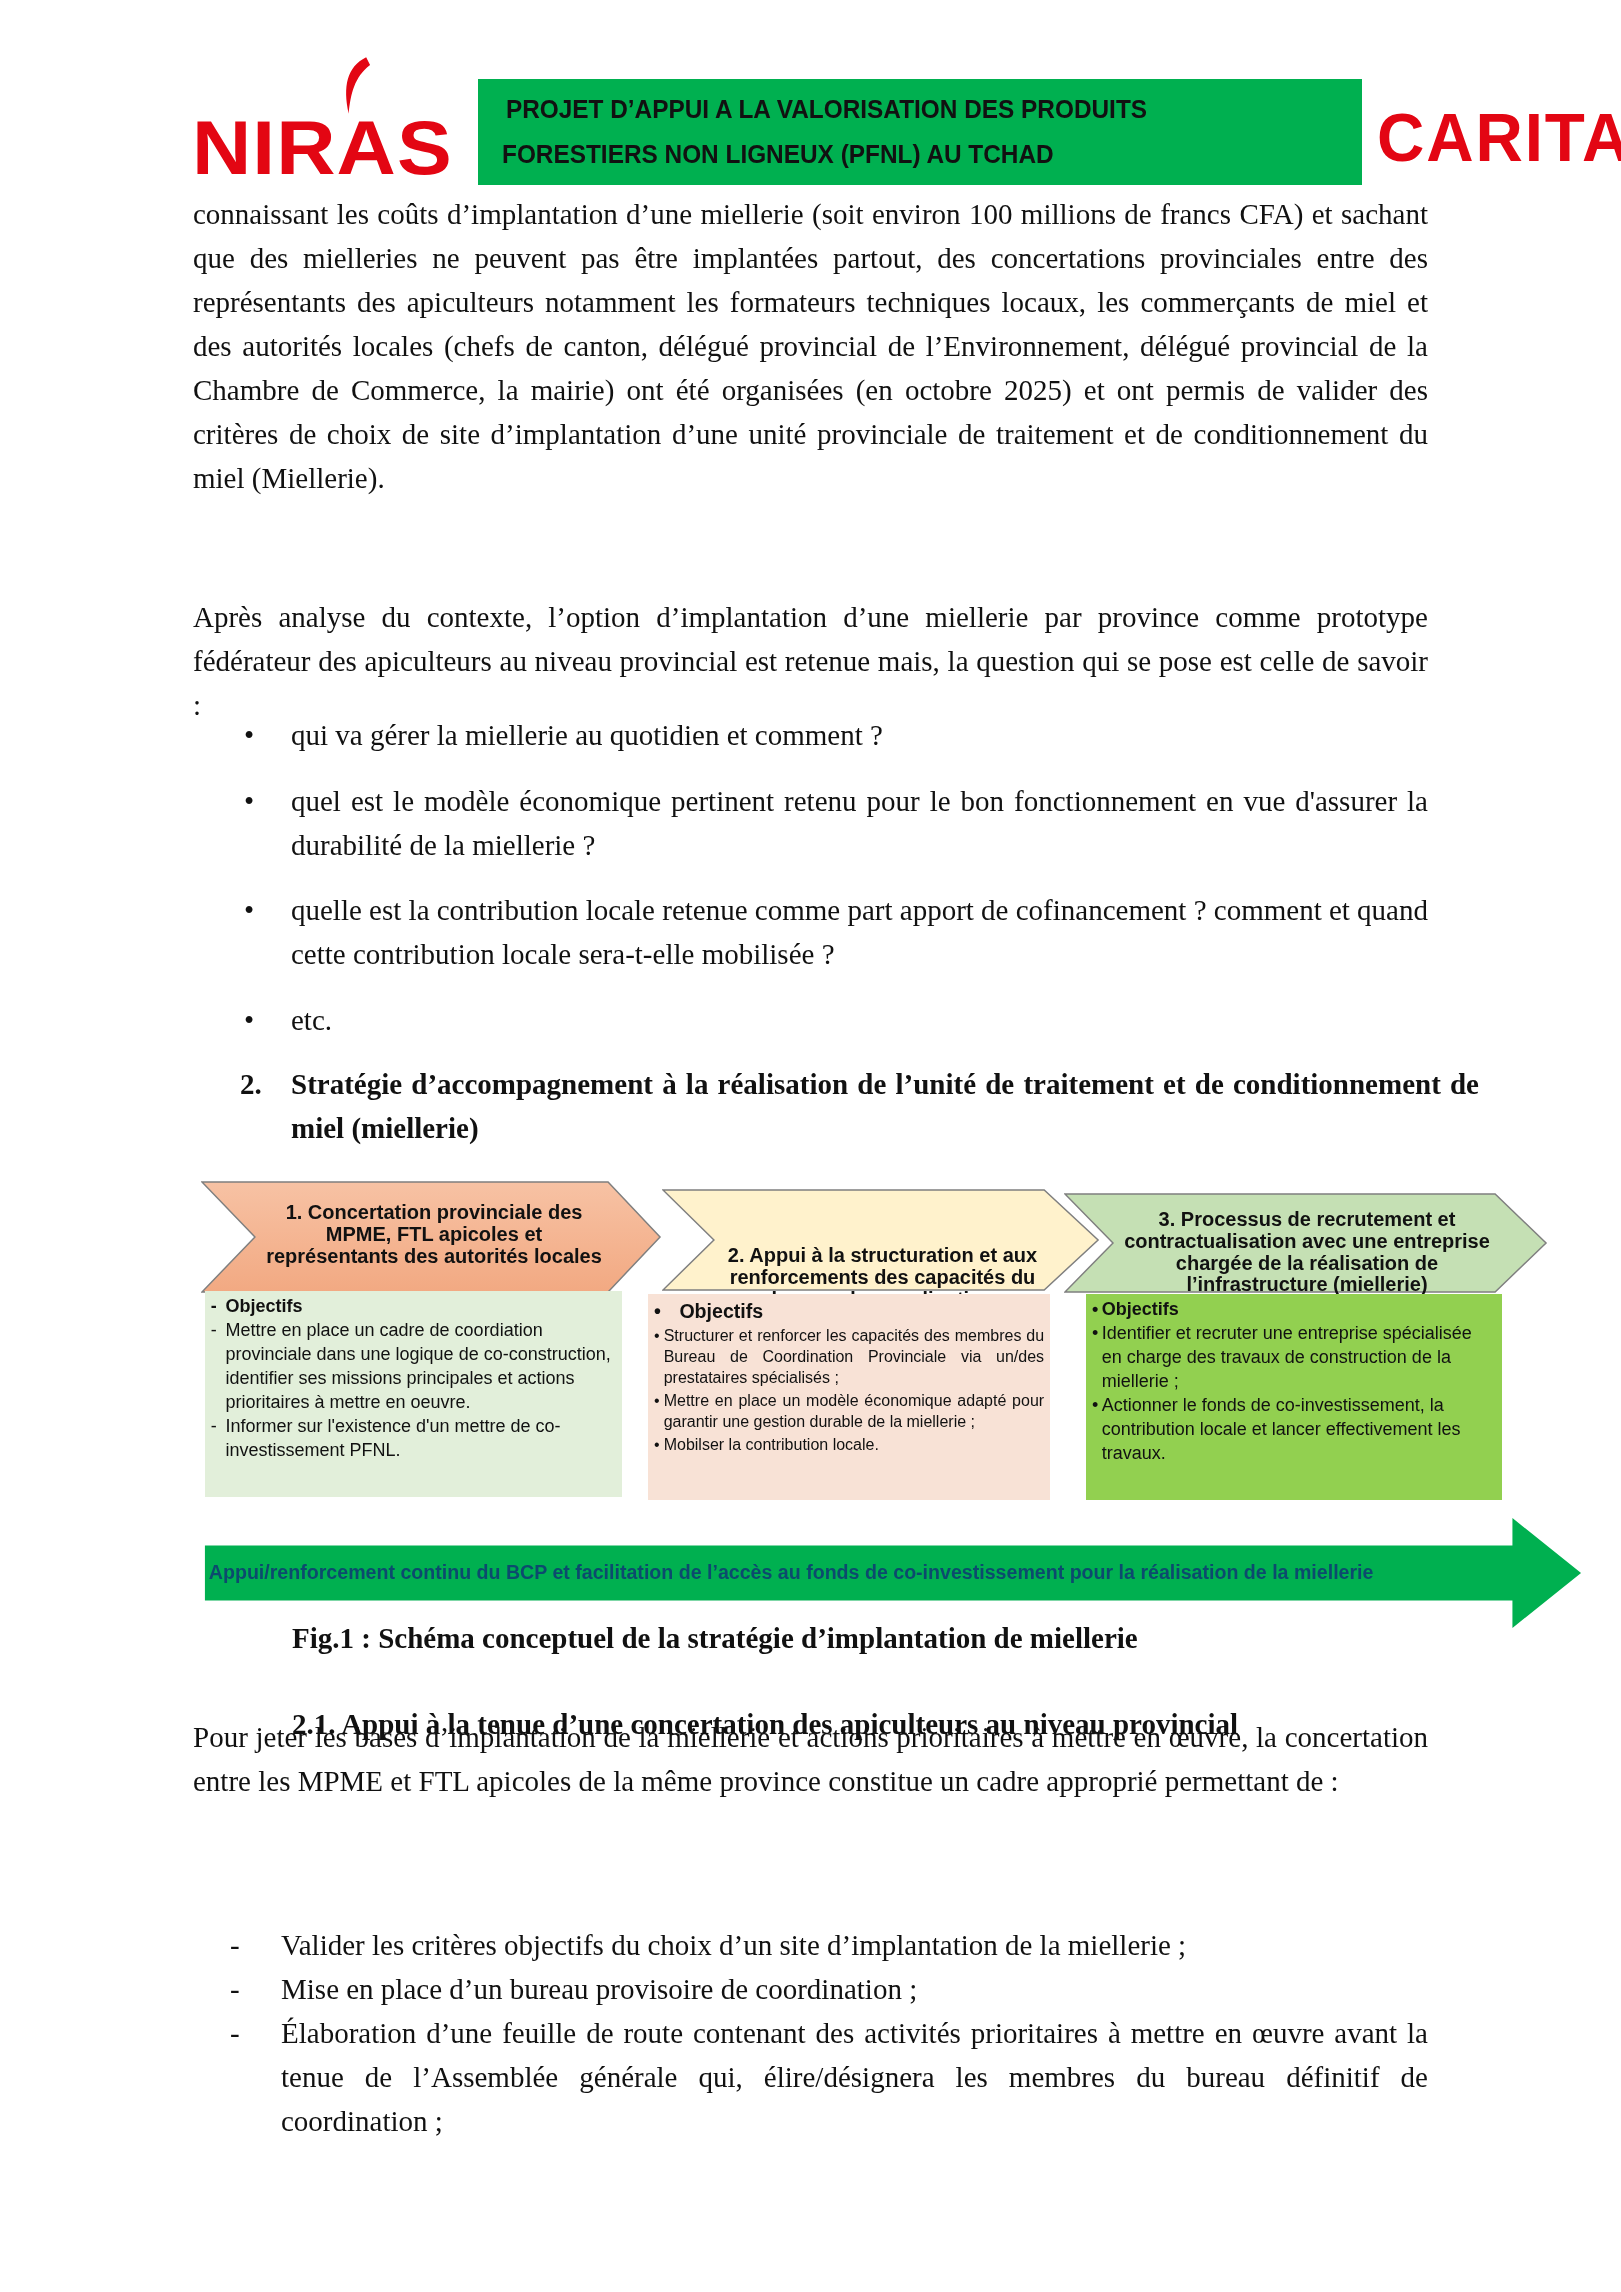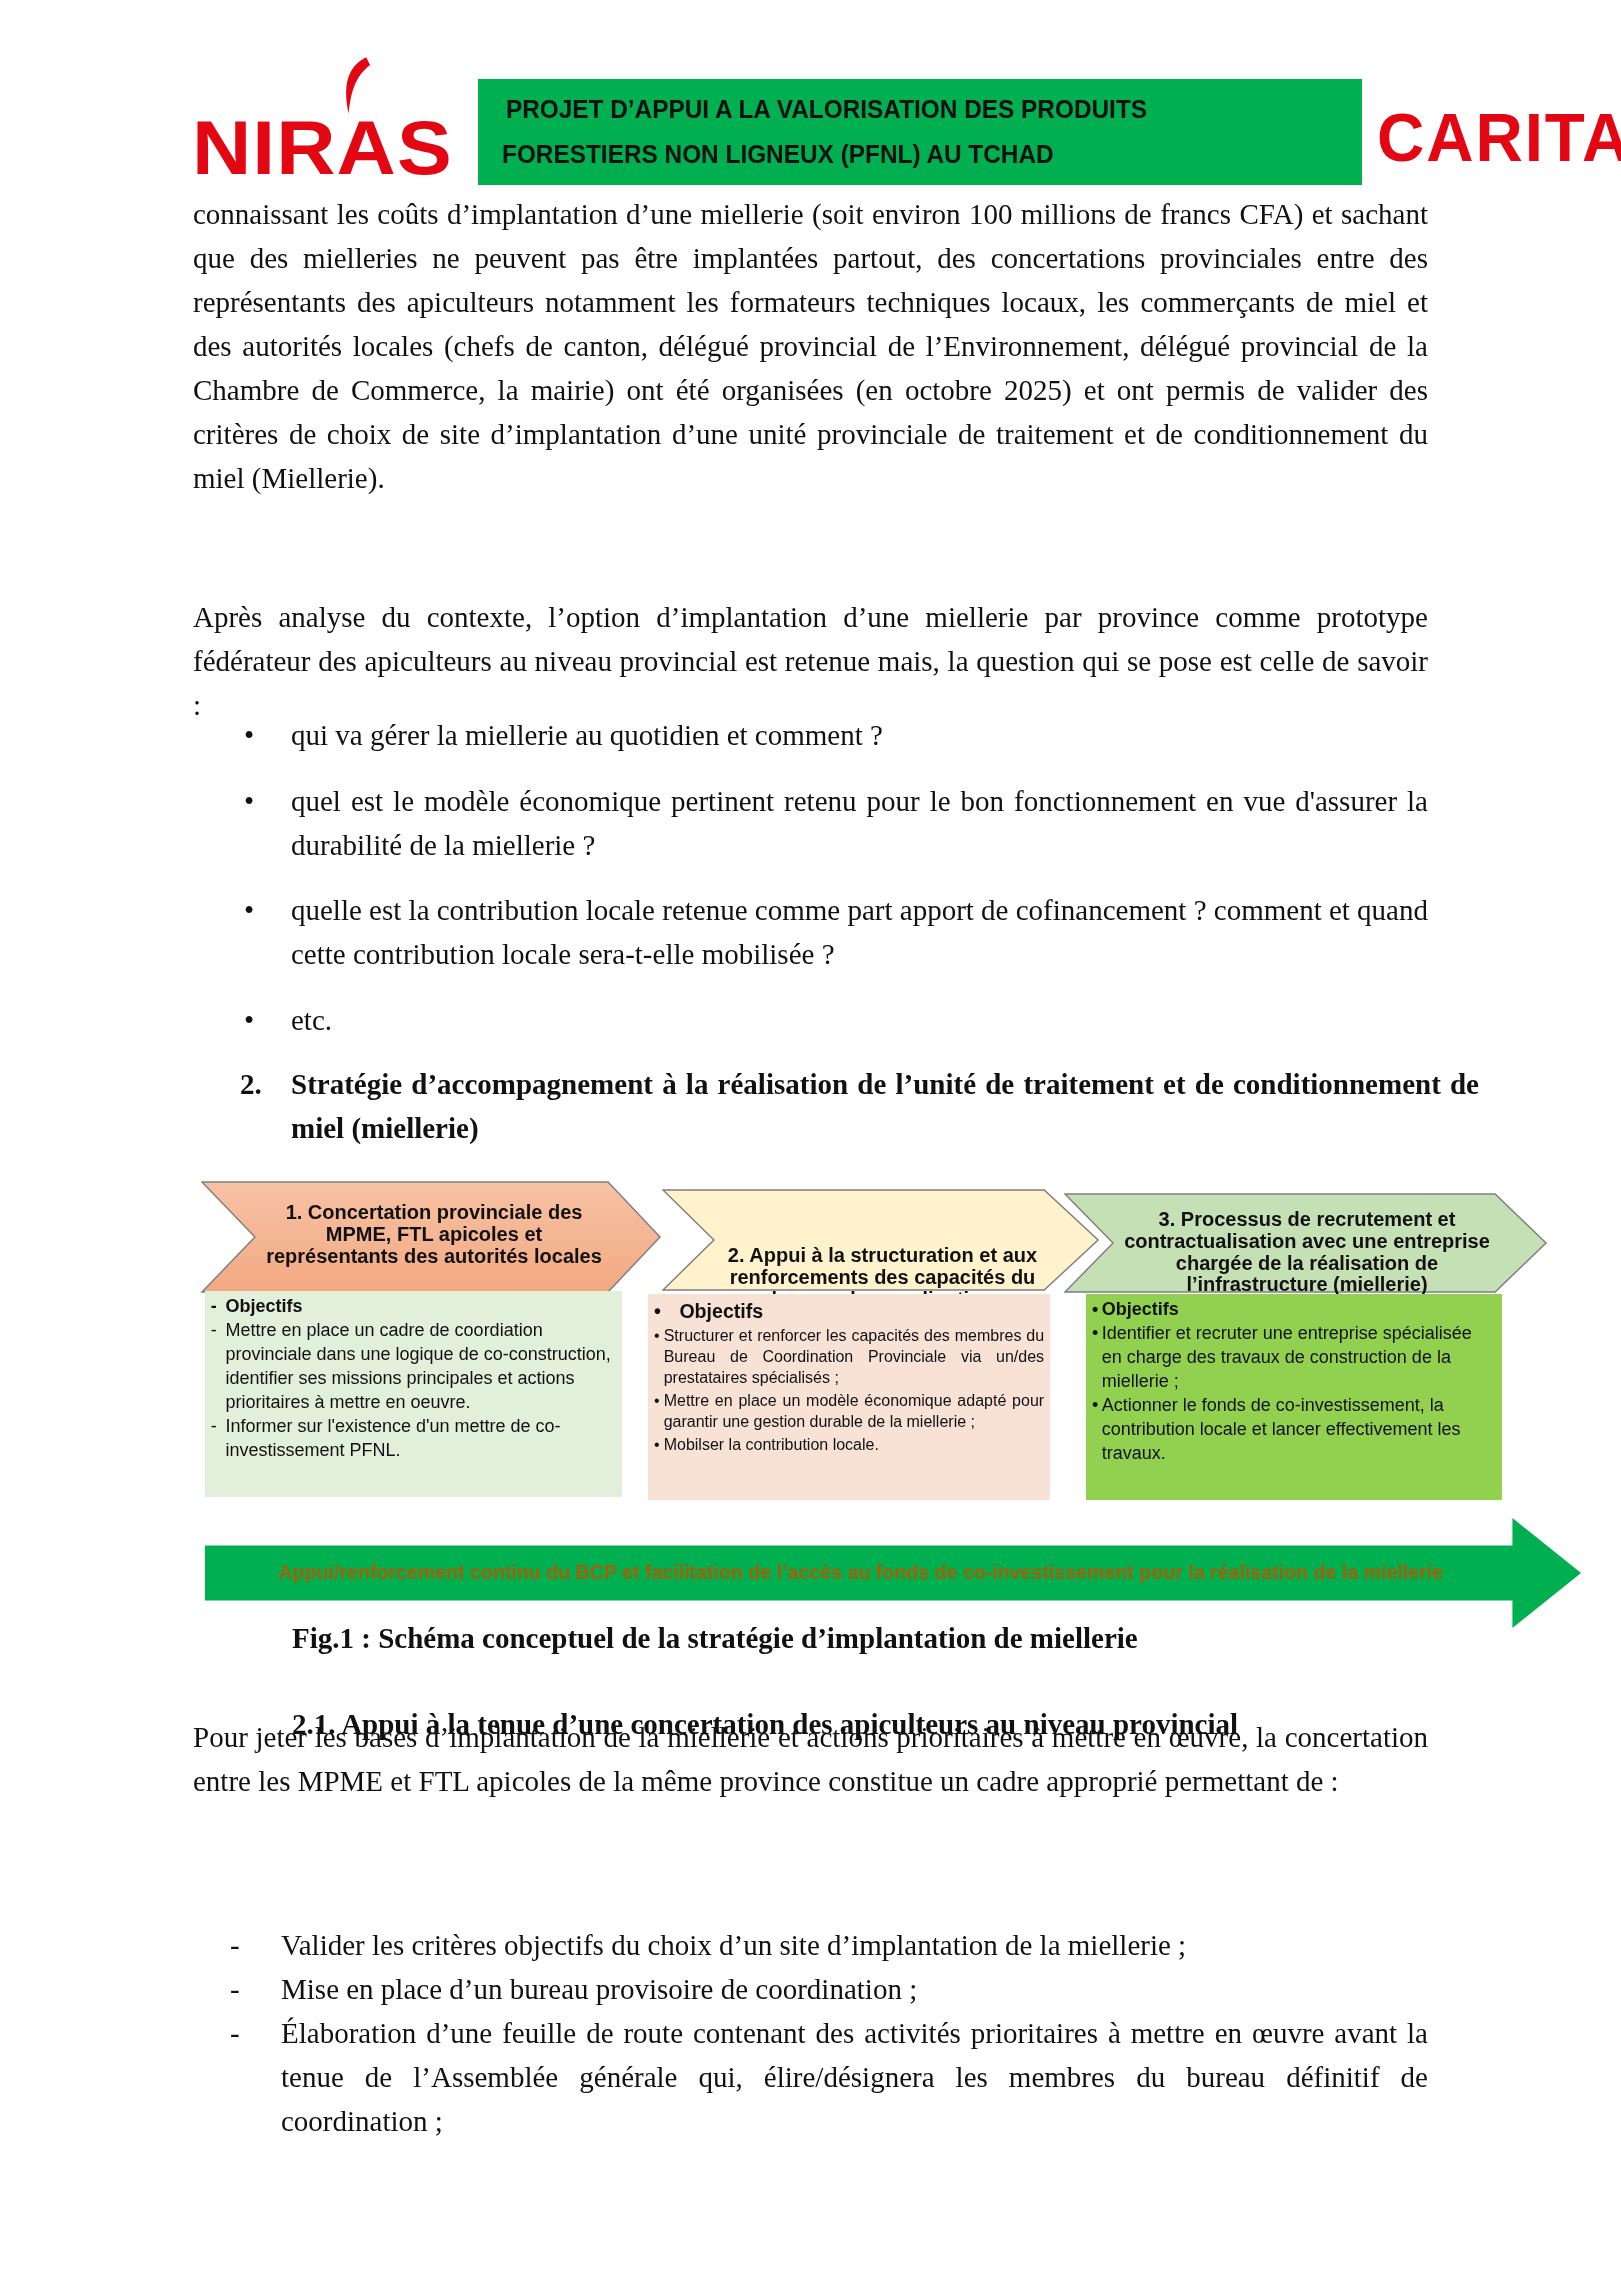--- a/index.html
+++ b/index.html
@@ -36,21 +36,21 @@
   .obj1 .item .mk { position:absolute; left:0; }
   .obj2 { left:447px; top:118px; width:402px; height:206px; background:#f8e2d6; padding:3.9px 5.9px; font-size:16px; line-height:21px; }
   .obj2 .title { font-size:19.6px; line-height:27.4px; padding-left:11.8px; }
   .obj2 .item { padding-left:9.8px; text-align:justify; margin-bottom:2px; }
   .obj2 .item .mk { position:absolute; left:0; }
   .obj3 { left:885px; top:118px; width:416px; height:206px; background:#92d050; padding:2.9px 5.9px; font-size:18px; line-height:24px; }
   .obj3 .item { padding-left:9.8px; }
   .obj3 .item .mk { position:absolute; left:0; }
   .obj3 .title { padding-left:9.8px; }
   .bottom-arrow { position:absolute; left:0; top:338px; width:1382px; height:118px; }
-  .bottom-arrow .label { position:absolute; left:7.8px; top:44px; width:1304px; text-align:center; font-family:"Liberation Sans", sans-serif; font-weight:bold; font-size:19.6px; color:#a16207; line-height:29px; }
+  .bottom-arrow .label { position:absolute; left:7.8px; top:44px; width:1304px; font-family:"Liberation Sans", sans-serif; font-weight:bold; font-size:19.6px; color:#0c4a6e; line-height:29px; }
 
   .caption { position:absolute; left:292px; top:1617px; font-weight:bold; font-size:29px; line-height:43px; }
   .h21 { position:absolute; left:292px; top:1703px; font-weight:bold; font-size:29px; line-height:43px; }
   .p3 { top:1704px;margin-top:11px; }
   .dash-list { position:absolute; left:193px; width:1235px; top:1923px; font-size:29px; line-height:44px; }
   .dash-item { position:relative; padding-left:88px; text-align:justify; }
   .dash-item .mk { position:absolute; left:37px; }
 </style>
 </head>
 <body>

